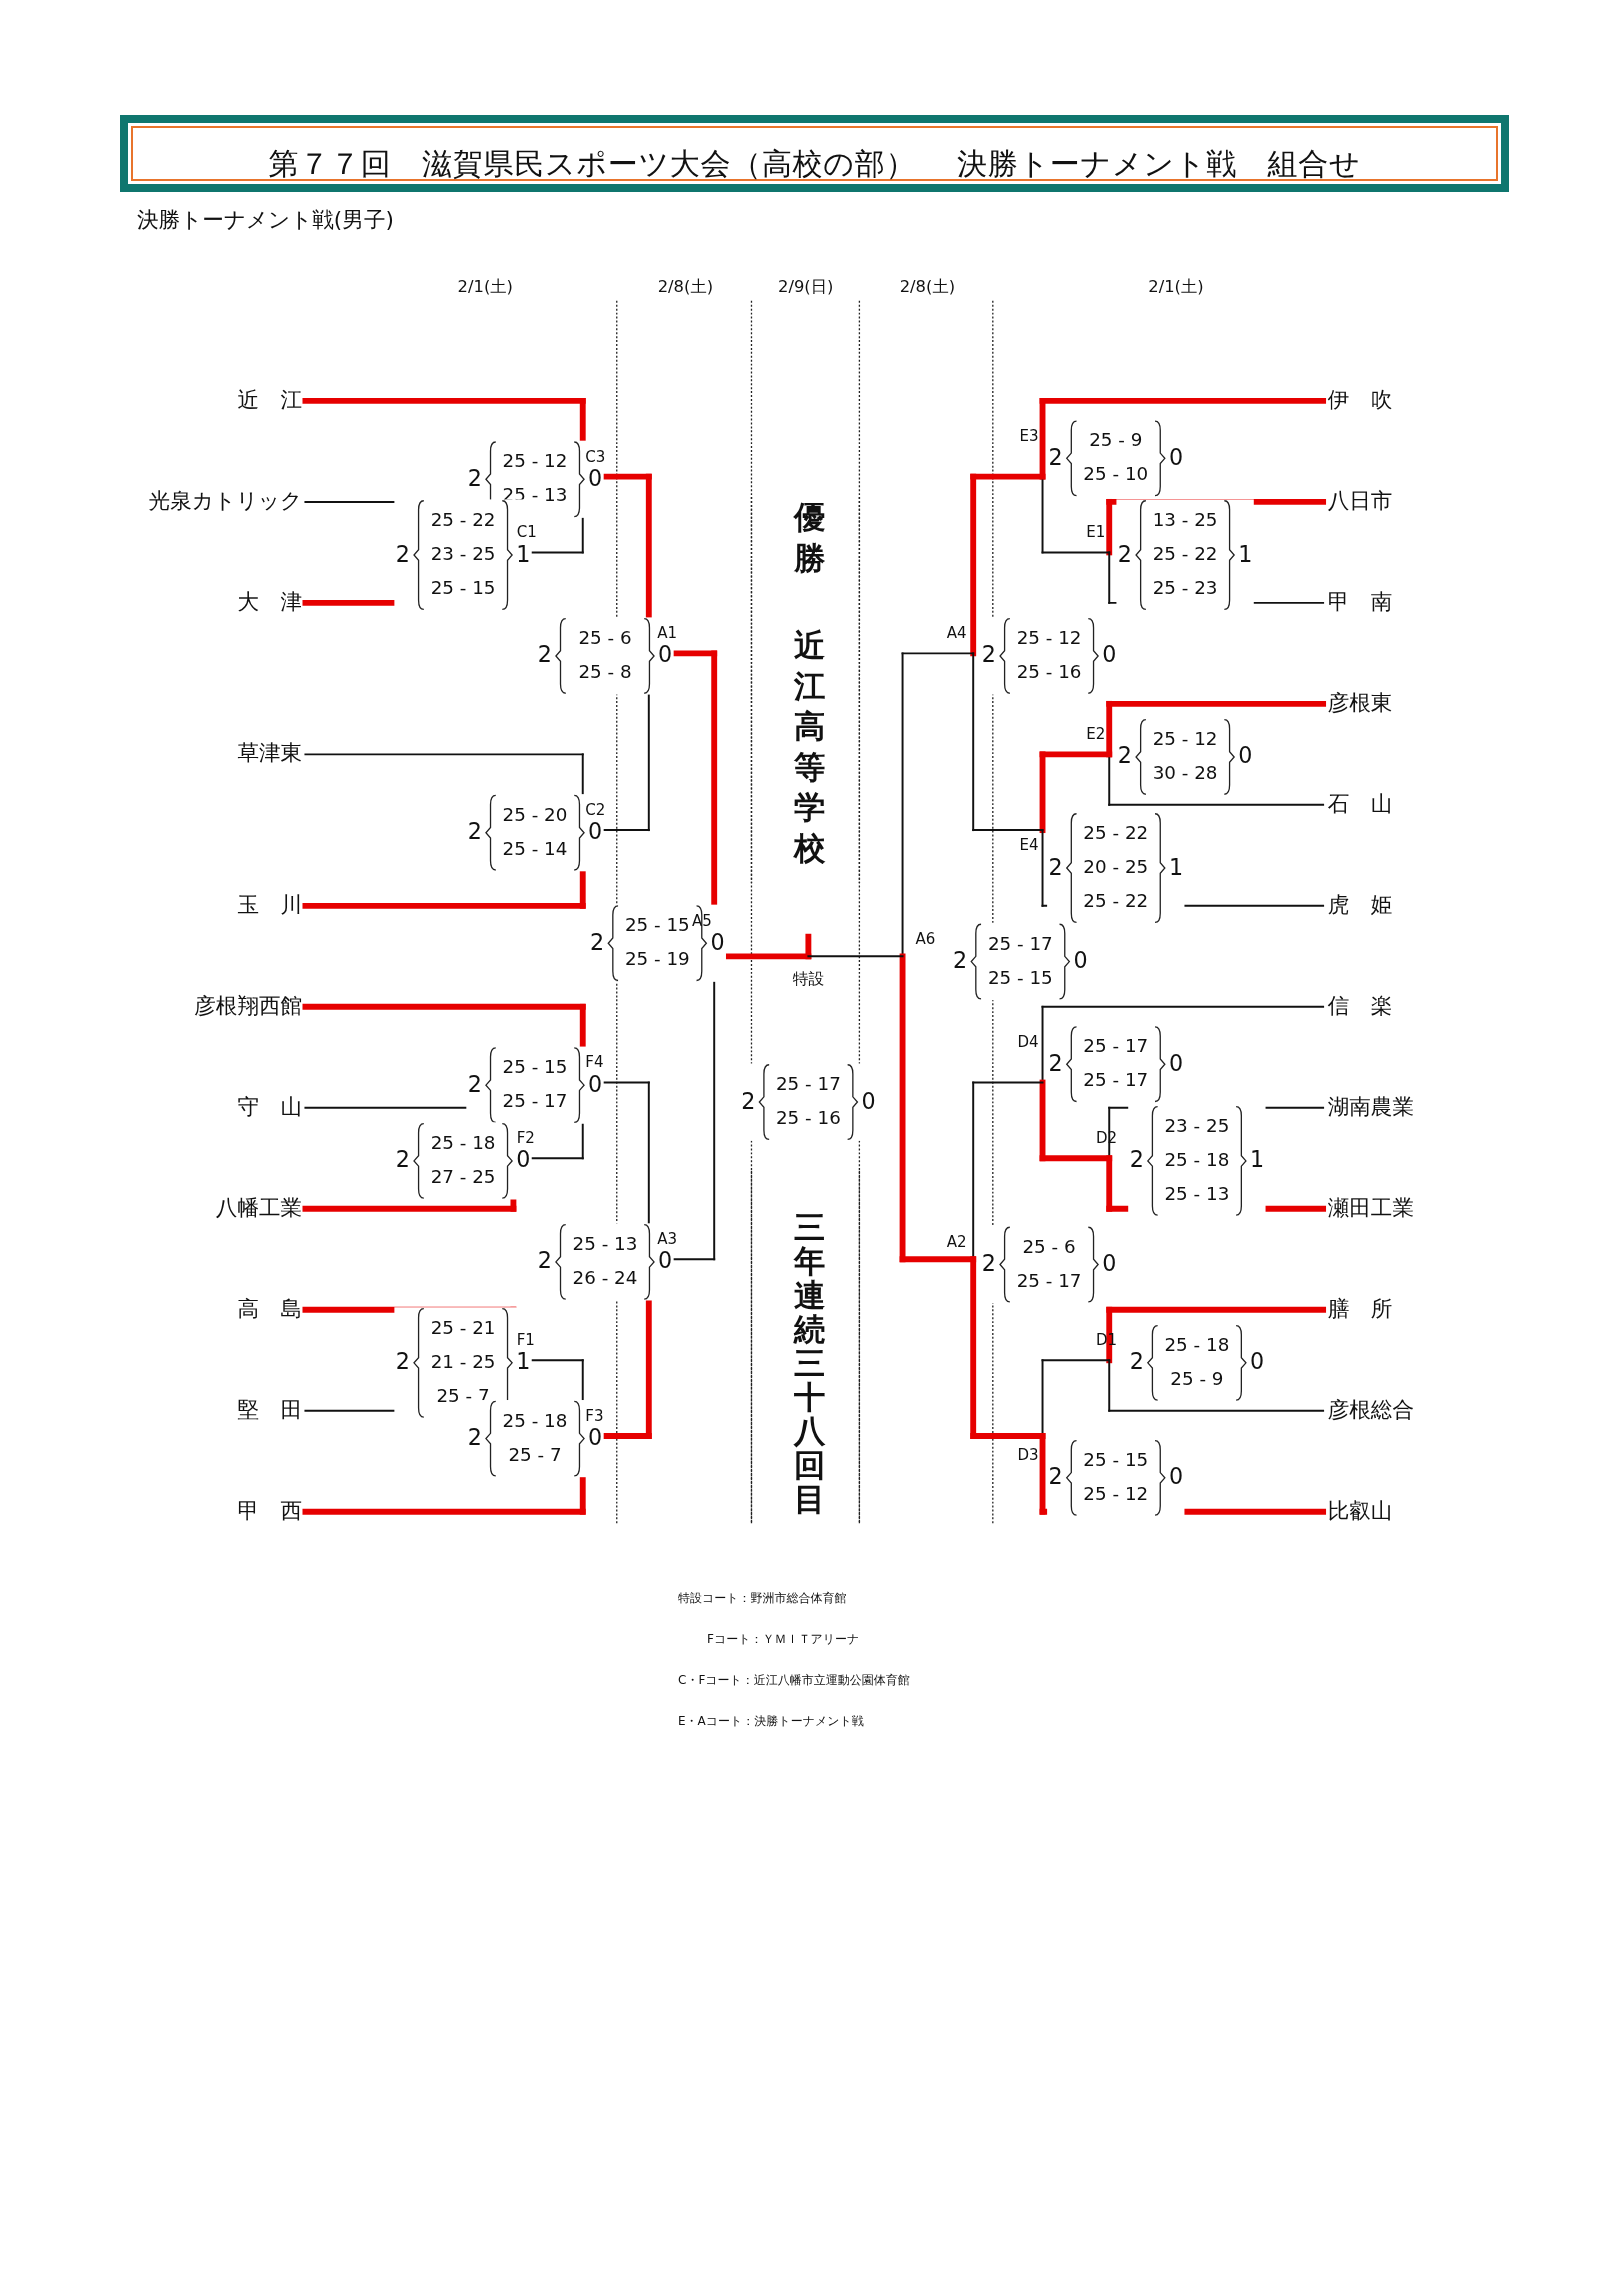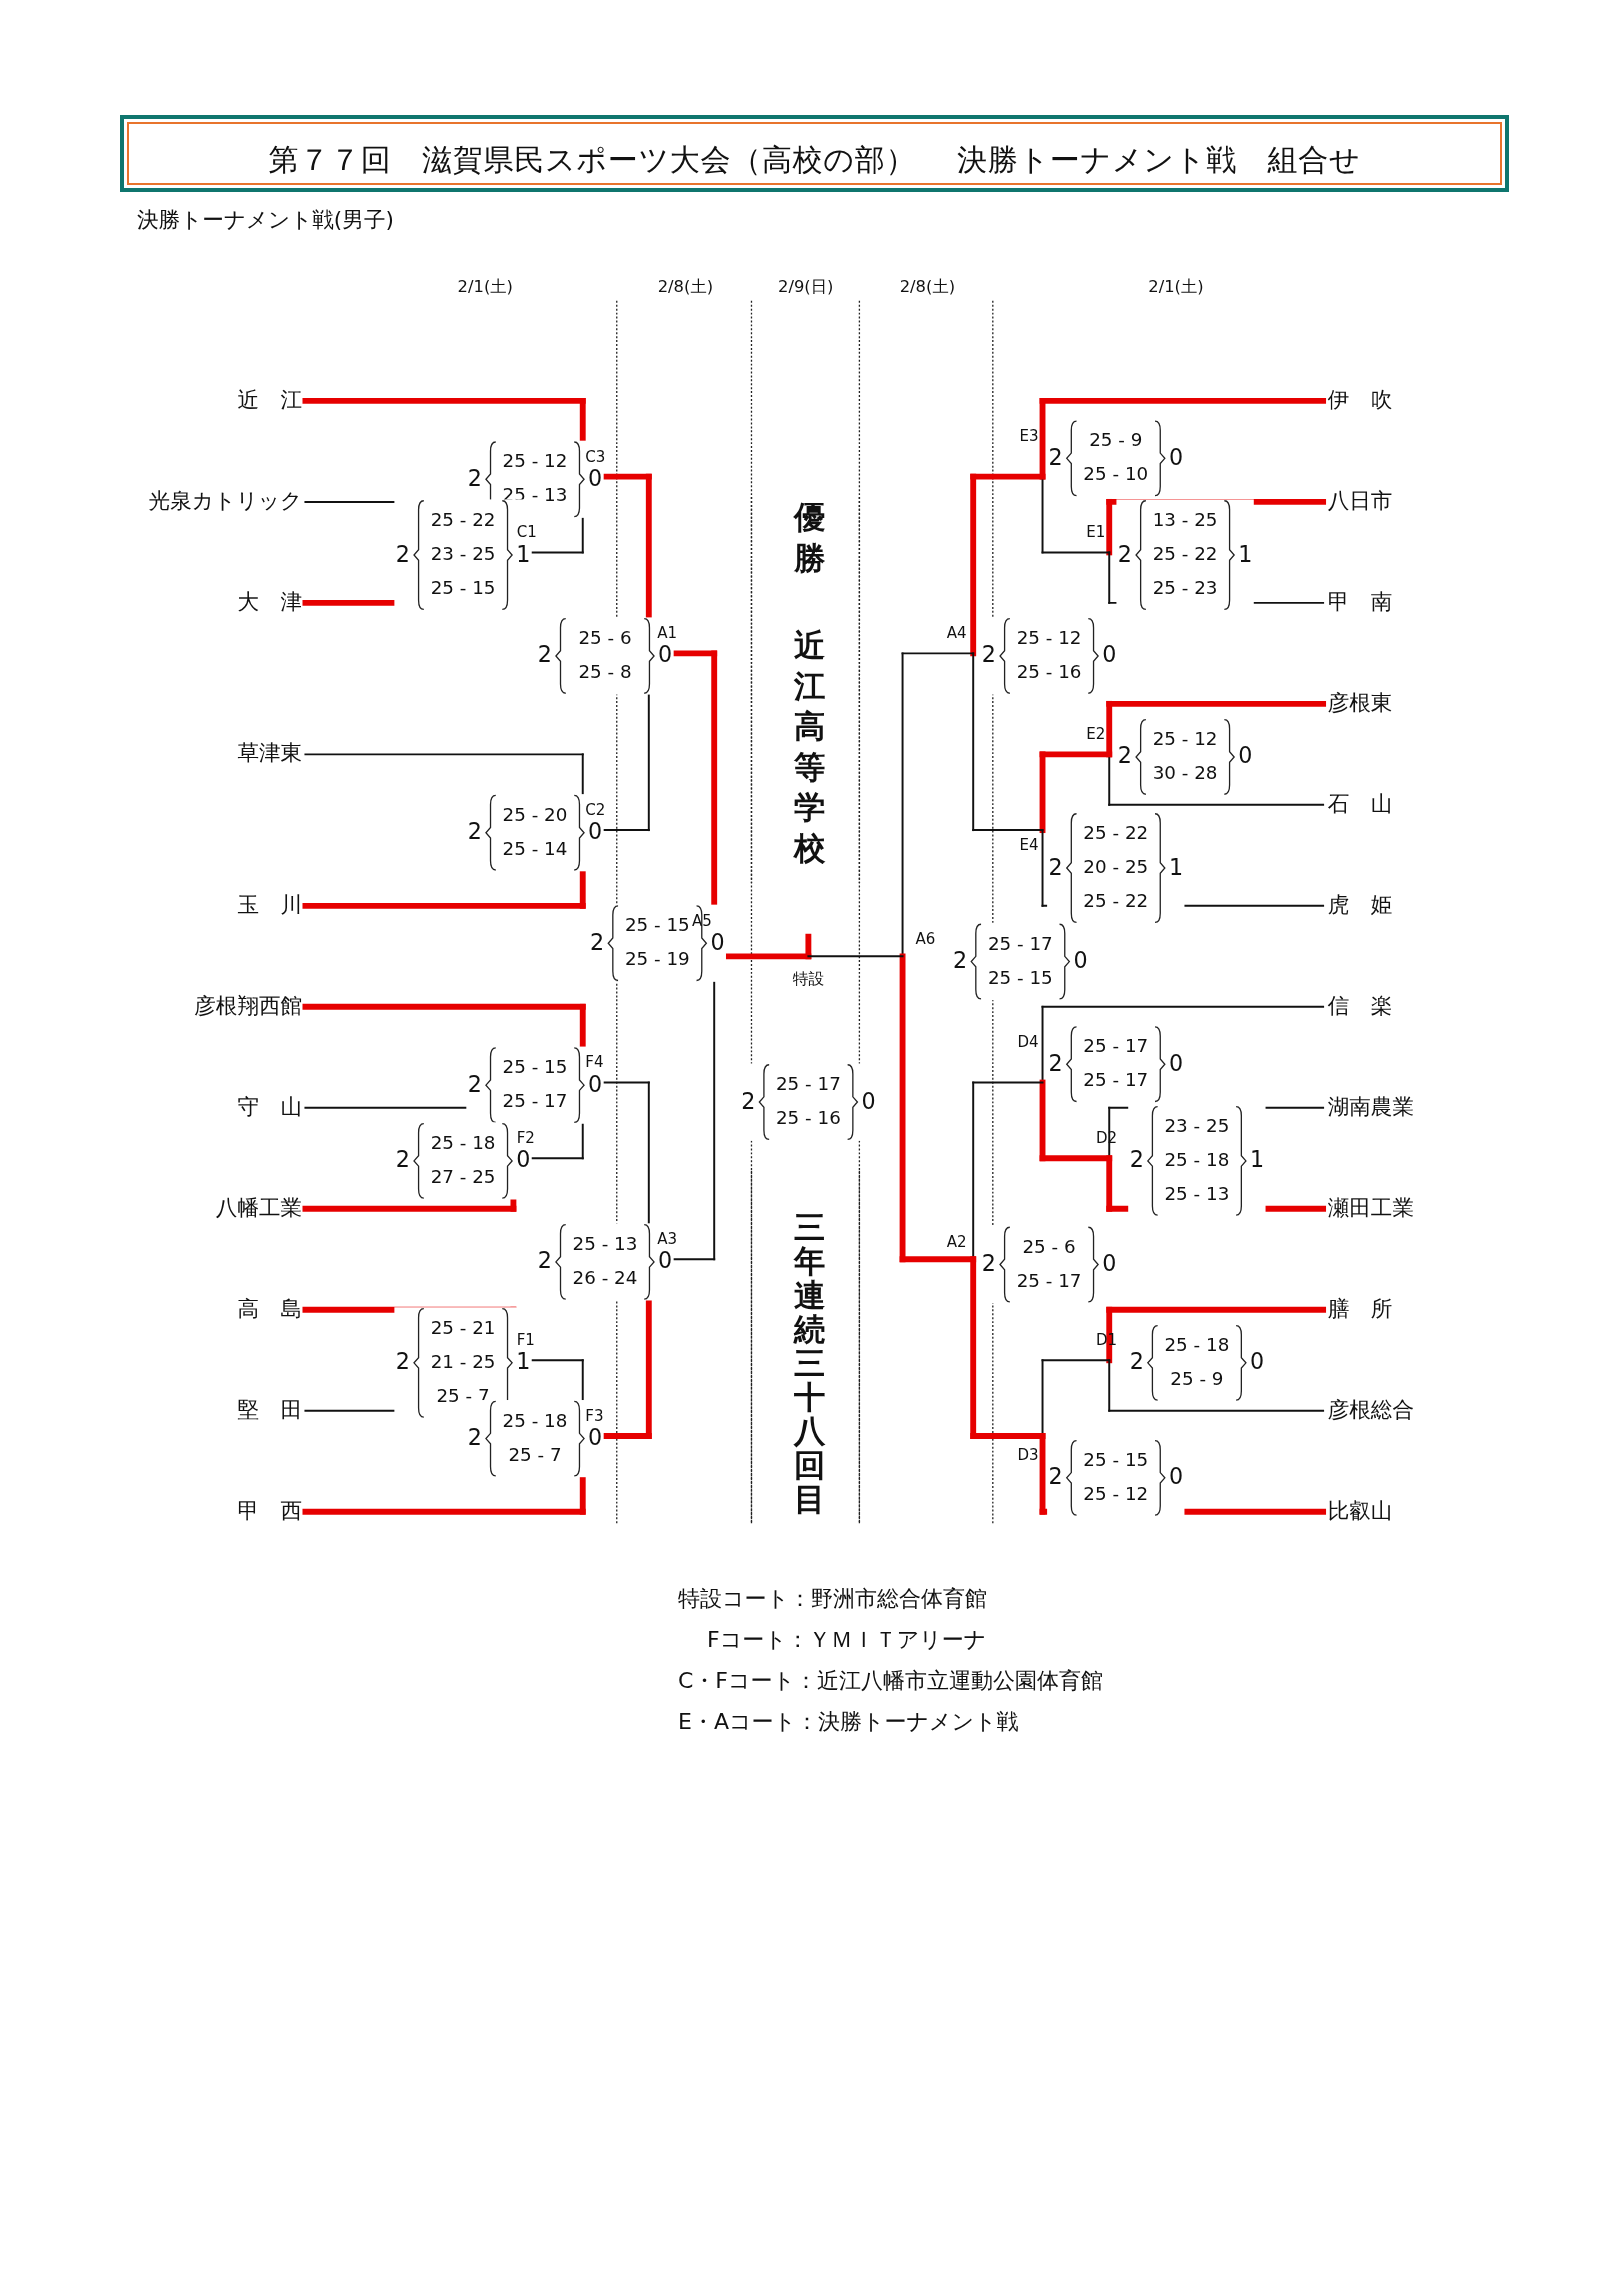--- a/index.html
+++ b/index.html
@@ -1,22 +1,22 @@
 <!DOCTYPE html>
 <html style="font-size:10.5px"><head>
 <meta charset="utf-8">
 <style>
   html,body{margin:0;padding:0;background:#fff;}
   body{width:1622px;height:2295px;position:relative;overflow:hidden;font-family:"DejaVu Sans","Liberation Sans",sans-serif;color:#111;}
-  .title-box{position:absolute;left:120px;top:115px;width:1389px;height:77px;border:4px solid #0f766e;box-sizing:border-box;}
+  .title-box{position:absolute;left:120px;top:115px;width:1389px;height:77px;border:8px solid #0f766e;box-sizing:border-box;}
   .title-box::before{content:"";position:absolute;left:2.6px;top:2.6px;right:2.6px;bottom:2.6px;border:2px solid #e8742c;}
   .title-text{position:absolute;left:0;right:0;top:21px;text-align:center;font-size:30px;letter-spacing:0.7px;}
   .subtitle{position:absolute;left:137px;top:205px;font-size:21.6px;}
   svg#bracket{position:absolute;left:0;top:0;}
-  .notes{position:absolute;left:678px;top:1578px;font-size:22px;line-height:41px;}
+  .notes{position:absolute;left:678px;top:1578px;font-size:12px;line-height:41px;}
   .note-row{white-space:pre;}
 </style>
 </head>
 <body>
 
 <div class="title-box">
   <div class="title-text">第７７回　滋賀県民スポーツ大会（高校の部）　 決勝トーナメント戦　組合せ</div>
 </div>
 <div class="subtitle">決勝トーナメント戦(男子)</div>
 

